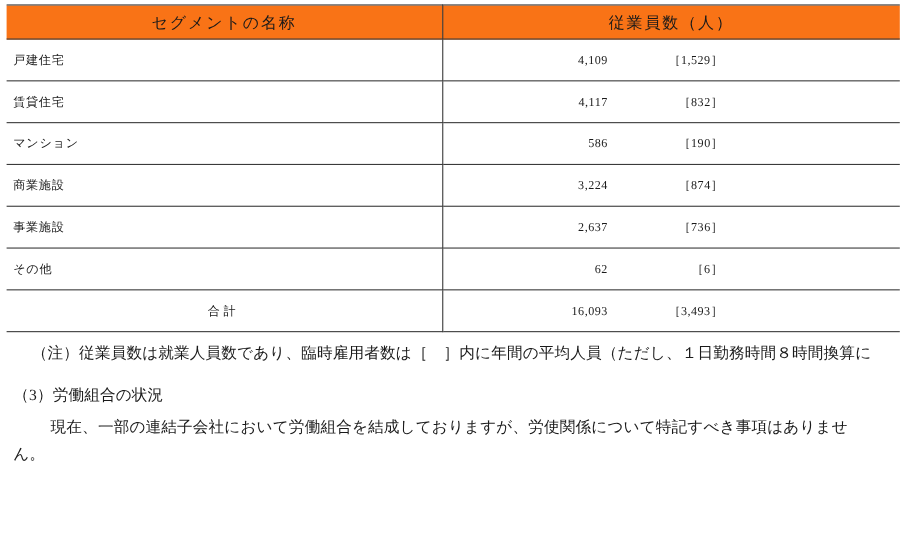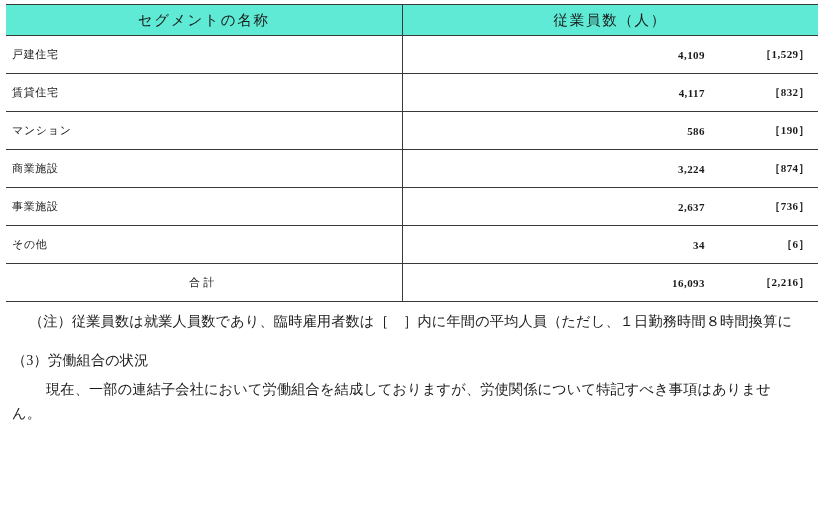--- a/index.html
+++ b/index.html
@@ -26,21 +26,21 @@
     width: 812px;
     margin-left: 6px;
     margin-top: 4px;
     table-layout: fixed;
     font-size: 14.5px;
   }
   table.emp-table col.c1 { width: 396px; }
   table.emp-table col.c2 { width: 416px; }
 
   table.emp-table thead th {
-    background: #5eead4;
+    background: #f97316;
     font-weight: normal;
     height: 28px;
     text-align: center;
     border-top: 1.6px solid #3a3a3a;
     border-bottom: 1.2px solid #3a3a3a;
     letter-spacing: 0.12em;
     font-size: 14.5px;
   }
   table.emp-table thead th.h1 {
     border-right: 1px solid #3a3a3a;
@@ -61,24 +61,23 @@
     text-align: center;
     padding-left: 0;
     letter-spacing: 0.3em;
   }
   table.emp-table tbody td.num {
     padding: 0;
   }
   .numwrap {
     display: flex;
     align-items: center;
-    justify-content: flex-end;
+    justify-content: flex-start;
     padding-right: 8px;
     height: 100%;
-    font-weight: bold;
   }
   .numwrap .main {
     text-align: right;
     width: 150px;
     letter-spacing: 0.04em;
   }
   .numwrap .brk {
     text-align: right;
     width: 105px;
     letter-spacing: 0.04em;
@@ -183,31 +182,31 @@
           <div class="numwrap">
             <span class="main">2,637</span>
             <span class="brk">［736］</span>
           </div>
         </td>
       </tr>
       <tr>
         <td class="seg">その他</td>
         <td class="num">
           <div class="numwrap">
-            <span class="main">34</span>
+            <span class="main">62</span>
             <span class="brk">［6］</span>
           </div>
         </td>
       </tr>
       <tr class="total-row">
         <td class="seg total-label">合計</td>
         <td class="num">
           <div class="numwrap">
             <span class="main">16,093</span>
-            <span class="brk">［2,216］</span>
+            <span class="brk">［3,493］</span>
           </div>
         </td>
       </tr>
     </tbody>
   </table>
 
   <div class="note">
     <span class="indent">（注）従業員数は就業人員数であり、臨時雇用者数は［　］内に年間の平均人員（ただし、１日勤務時間８時間換算に</span>
   </div>
 

